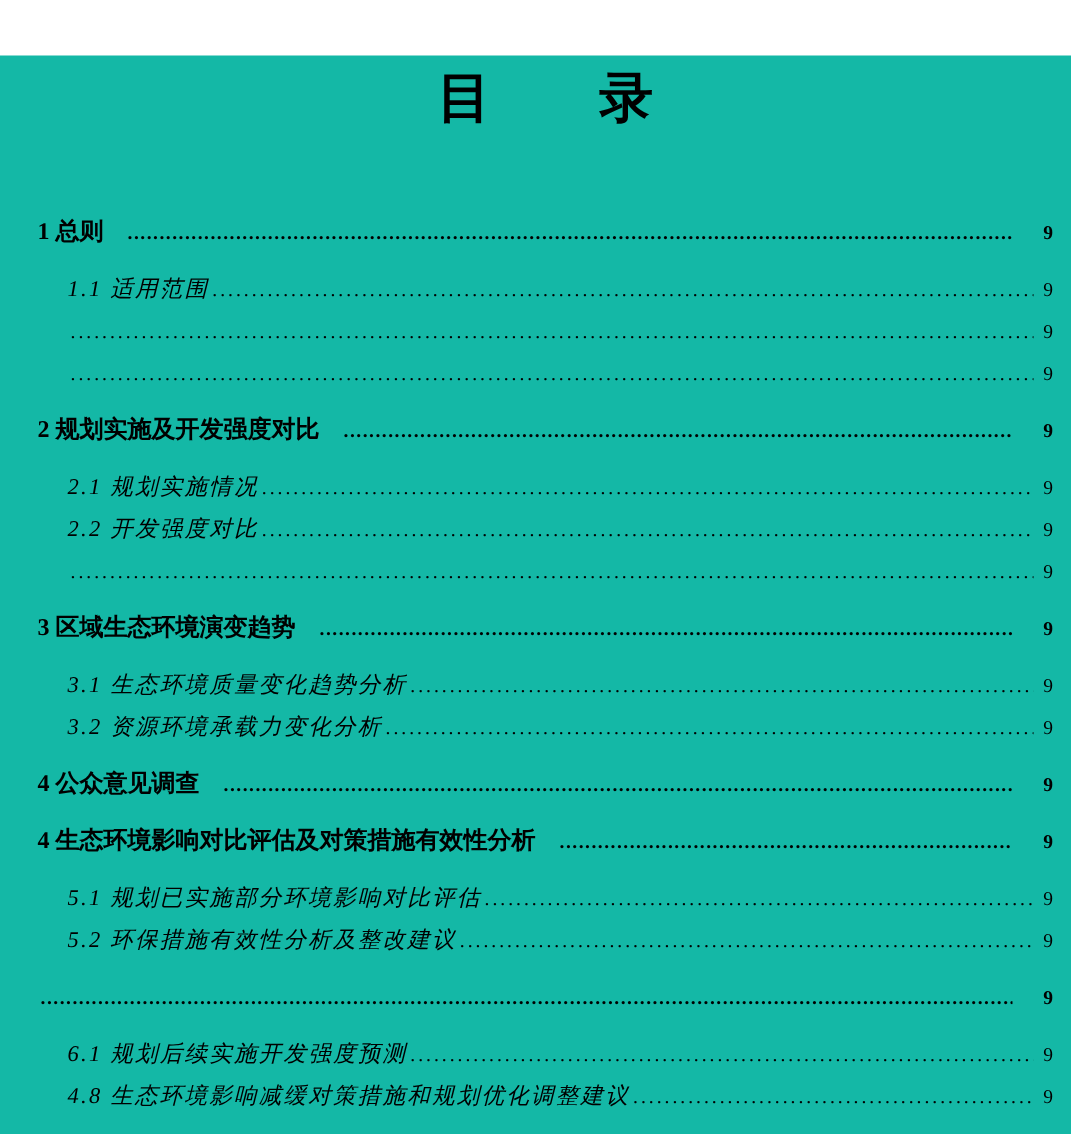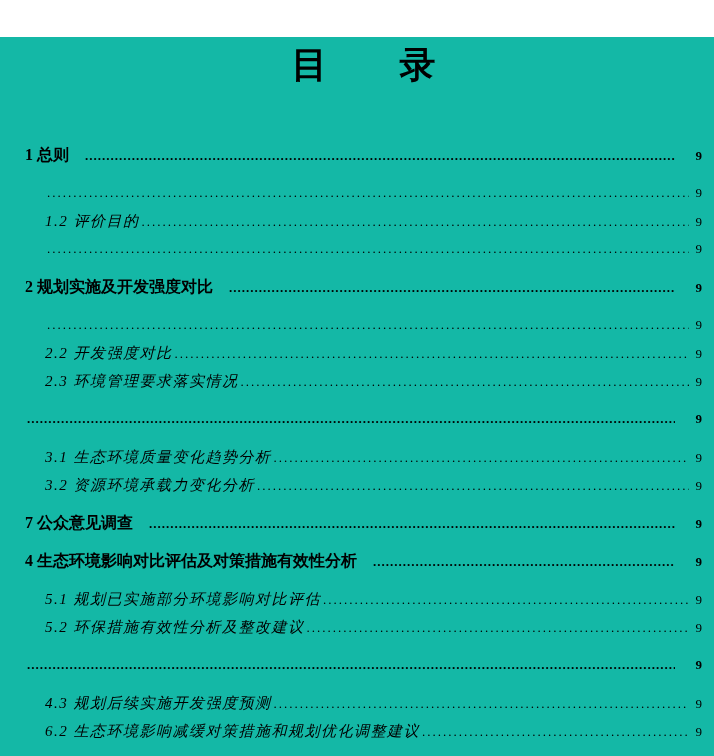--- a/index.html
+++ b/index.html
@@ -88,77 +88,78 @@
 
   <div class="toc-list">
 
     <div class="toc-row level-1">
       <span class="entry-label">1 总则</span>
       <span class="dot-leader">............................................................................................................................................................................................................................................................................................................</span>
       <span class="page-num">9</span>
     </div>
 
     <div class="toc-row level-2">
-      <span class="dot-leader">............................................................................................................................................................................................................................................................................................................</span>
-      <span class="page-num">9</span>
-    </div>
-
-    <div class="toc-row level-2">
-      <span class="entry-label">1.2 评价目的</span>
+      <span class="entry-label">1.1 适用范围</span>
+      <span class="dot-leader">............................................................................................................................................................................................................................................................................................................</span>
+      <span class="page-num">9</span>
+    </div>
+
+    <div class="toc-row level-2">
       <span class="dot-leader">............................................................................................................................................................................................................................................................................................................</span>
       <span class="page-num">9</span>
     </div>
 
     <div class="toc-row level-2">
       <span class="dot-leader">............................................................................................................................................................................................................................................................................................................</span>
       <span class="page-num">9</span>
     </div>
 
     <div class="toc-row level-1">
       <span class="entry-label">2 规划实施及开发强度对比</span>
       <span class="dot-leader">............................................................................................................................................................................................................................................................................................................</span>
       <span class="page-num">9</span>
     </div>
 
     <div class="toc-row level-2">
+      <span class="entry-label">2.1 规划实施情况</span>
       <span class="dot-leader">............................................................................................................................................................................................................................................................................................................</span>
       <span class="page-num">9</span>
     </div>
 
     <div class="toc-row level-2">
       <span class="entry-label">2.2 开发强度对比</span>
       <span class="dot-leader">............................................................................................................................................................................................................................................................................................................</span>
       <span class="page-num">9</span>
     </div>
 
     <div class="toc-row level-2">
-      <span class="entry-label">2.3 环境管理要求落实情况</span>
-      <span class="dot-leader">............................................................................................................................................................................................................................................................................................................</span>
-      <span class="page-num">9</span>
-    </div>
-
-    <div class="toc-row level-1">
+      <span class="dot-leader">............................................................................................................................................................................................................................................................................................................</span>
+      <span class="page-num">9</span>
+    </div>
+
+    <div class="toc-row level-1">
+      <span class="entry-label">3 区域生态环境演变趋势</span>
       <span class="dot-leader">............................................................................................................................................................................................................................................................................................................</span>
       <span class="page-num">9</span>
     </div>
 
     <div class="toc-row level-2">
       <span class="entry-label">3.1 生态环境质量变化趋势分析</span>
       <span class="dot-leader">............................................................................................................................................................................................................................................................................................................</span>
       <span class="page-num">9</span>
     </div>
 
     <div class="toc-row level-2">
       <span class="entry-label">3.2 资源环境承载力变化分析</span>
       <span class="dot-leader">............................................................................................................................................................................................................................................................................................................</span>
       <span class="page-num">9</span>
     </div>
 
     <div class="toc-row level-1">
-      <span class="entry-label">7 公众意见调查</span>
+      <span class="entry-label">4 公众意见调查</span>
       <span class="dot-leader">............................................................................................................................................................................................................................................................................................................</span>
       <span class="page-num">9</span>
     </div>
 
     <div class="toc-row level-1">
       <span class="entry-label">4 生态环境影响对比评估及对策措施有效性分析</span>
       <span class="dot-leader">............................................................................................................................................................................................................................................................................................................</span>
       <span class="page-num">9</span>
     </div>
 
@@ -173,27 +174,27 @@
       <span class="dot-leader">............................................................................................................................................................................................................................................................................................................</span>
       <span class="page-num">9</span>
     </div>
 
     <div class="toc-row level-1">
       <span class="dot-leader">............................................................................................................................................................................................................................................................................................................</span>
       <span class="page-num">9</span>
     </div>
 
     <div class="toc-row level-2">
-      <span class="entry-label">4.3 规划后续实施开发强度预测</span>
-      <span class="dot-leader">............................................................................................................................................................................................................................................................................................................</span>
-      <span class="page-num">9</span>
-    </div>
-
-    <div class="toc-row level-2">
-      <span class="entry-label">6.2 生态环境影响减缓对策措施和规划优化调整建议</span>
+      <span class="entry-label">6.1 规划后续实施开发强度预测</span>
+      <span class="dot-leader">............................................................................................................................................................................................................................................................................................................</span>
+      <span class="page-num">9</span>
+    </div>
+
+    <div class="toc-row level-2">
+      <span class="entry-label">4.8 生态环境影响减缓对策措施和规划优化调整建议</span>
       <span class="dot-leader">............................................................................................................................................................................................................................................................................................................</span>
       <span class="page-num">9</span>
     </div>
 
     <div class="toc-row level-1">
       <span class="entry-label">7 评价结论</span>
       <span class="dot-leader">............................................................................................................................................................................................................................................................................................................</span>
       <span class="page-num">9</span>
     </div>
 

